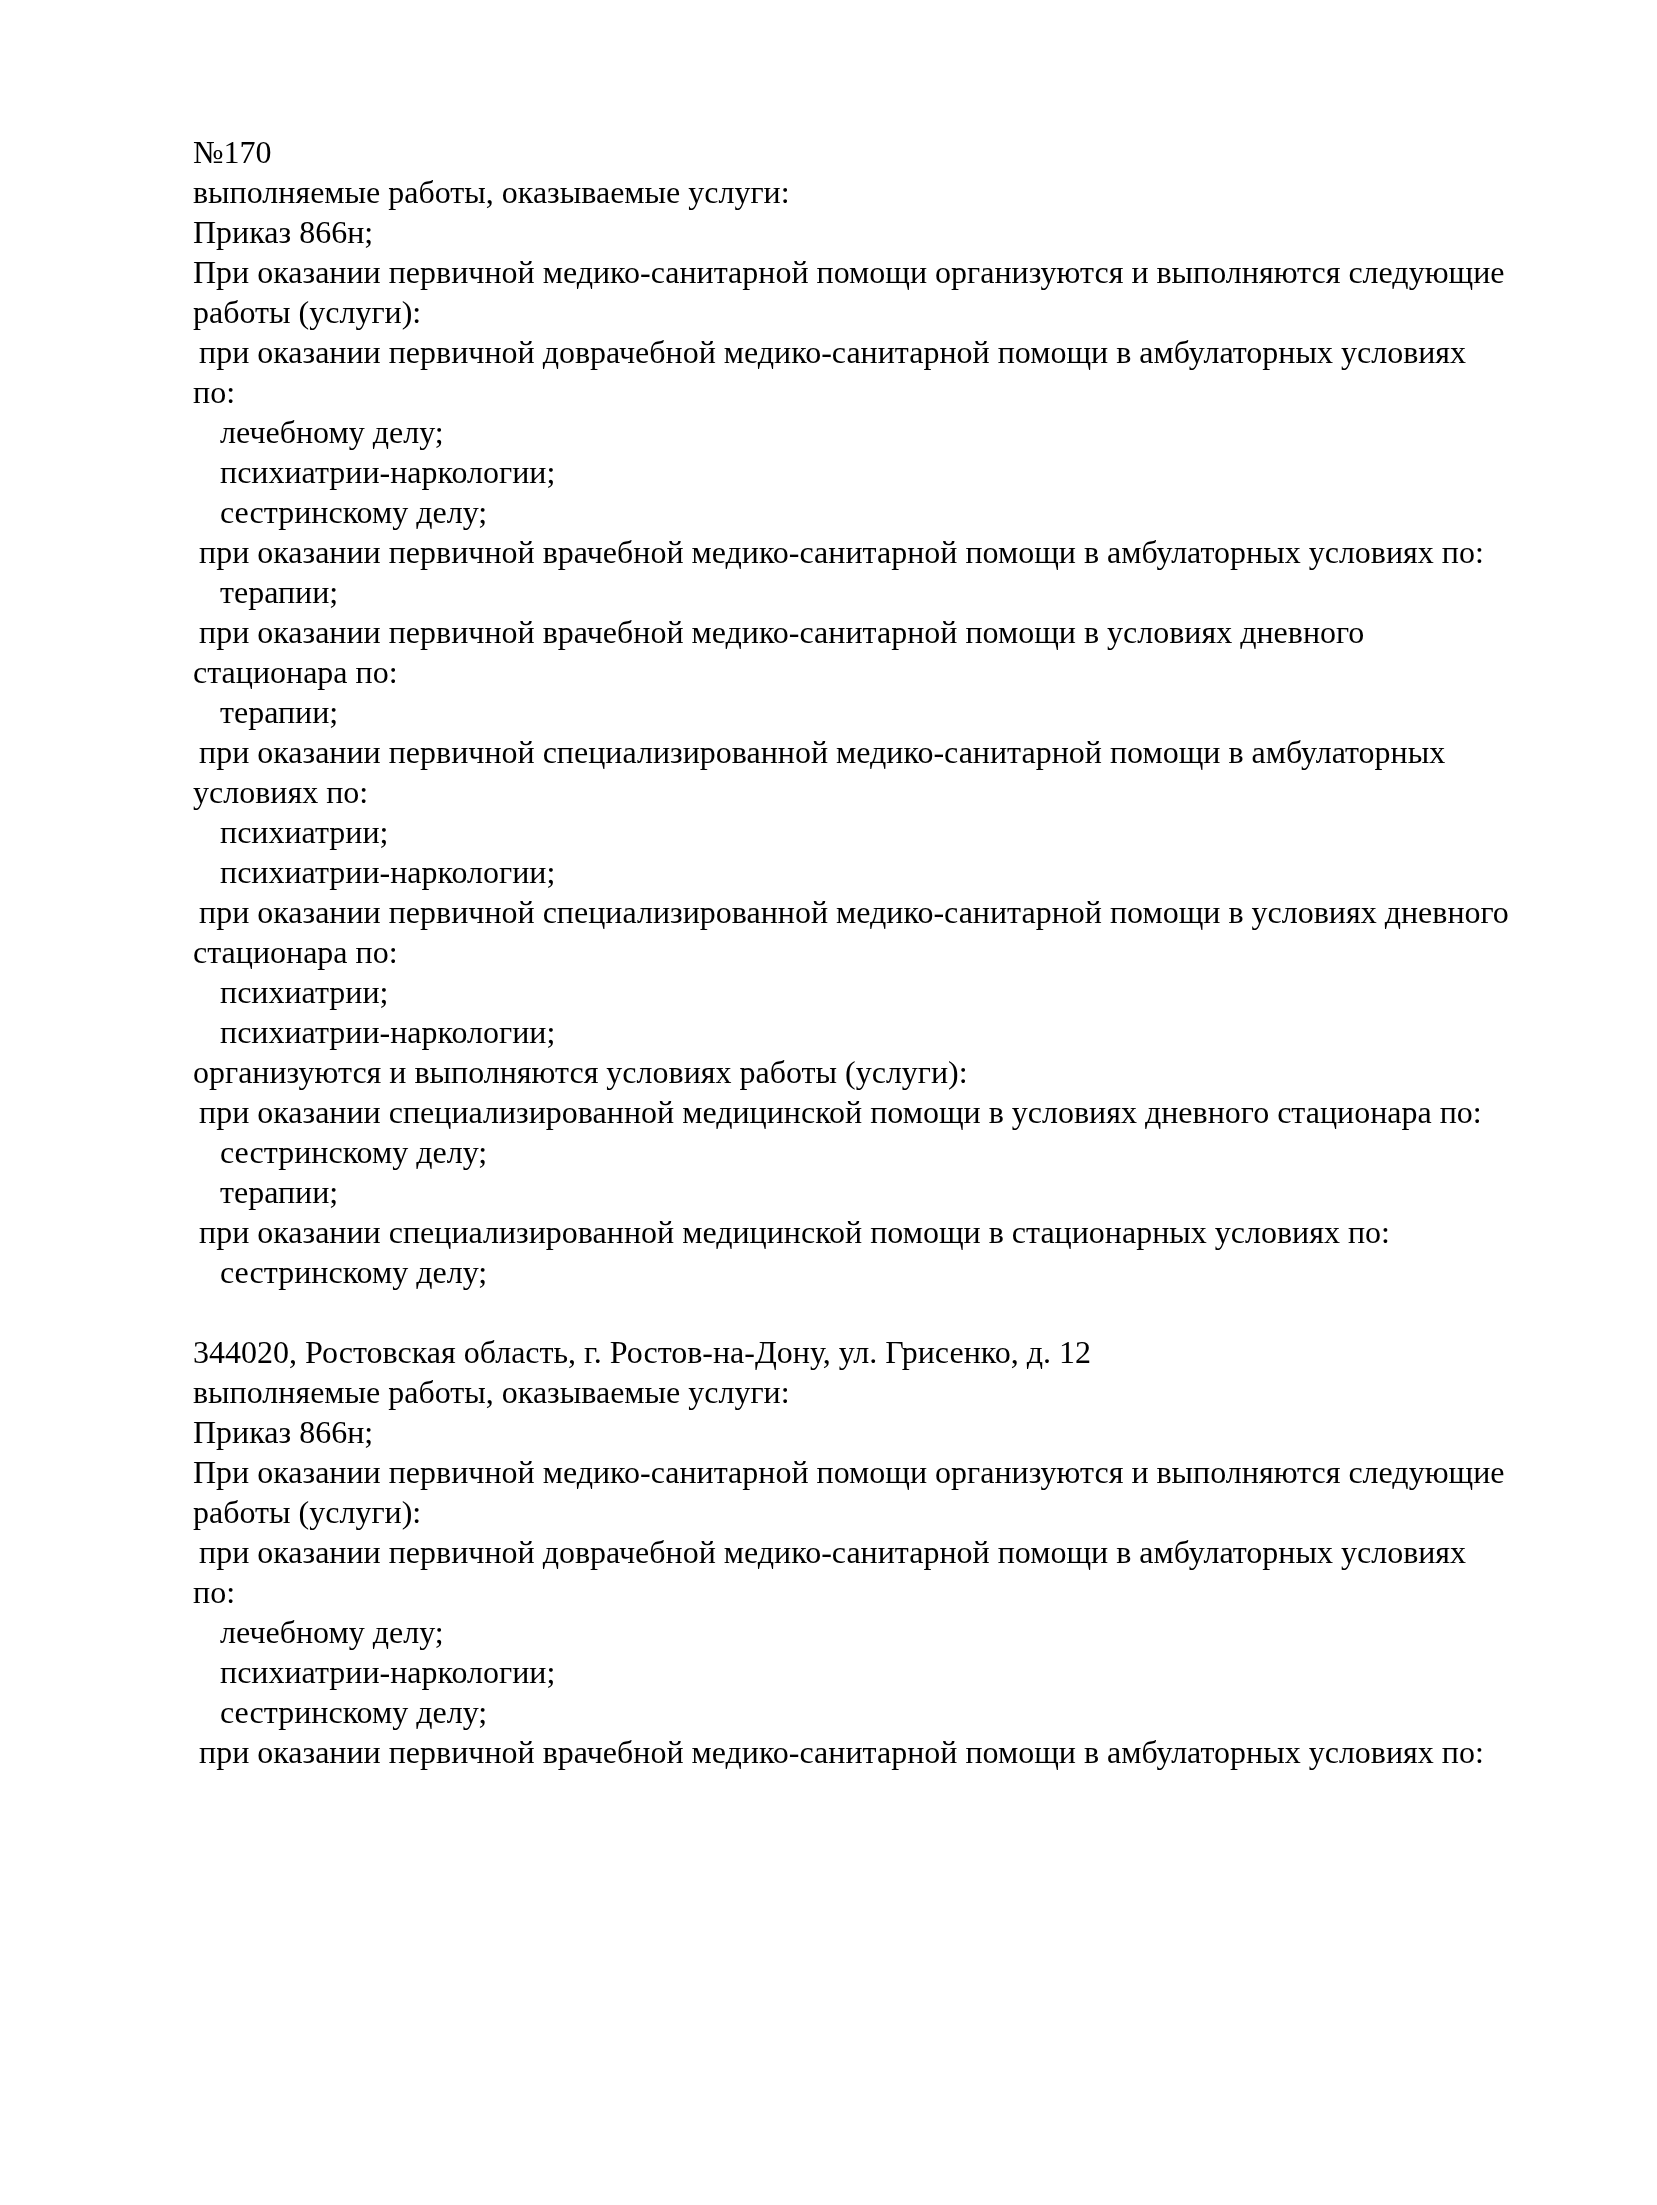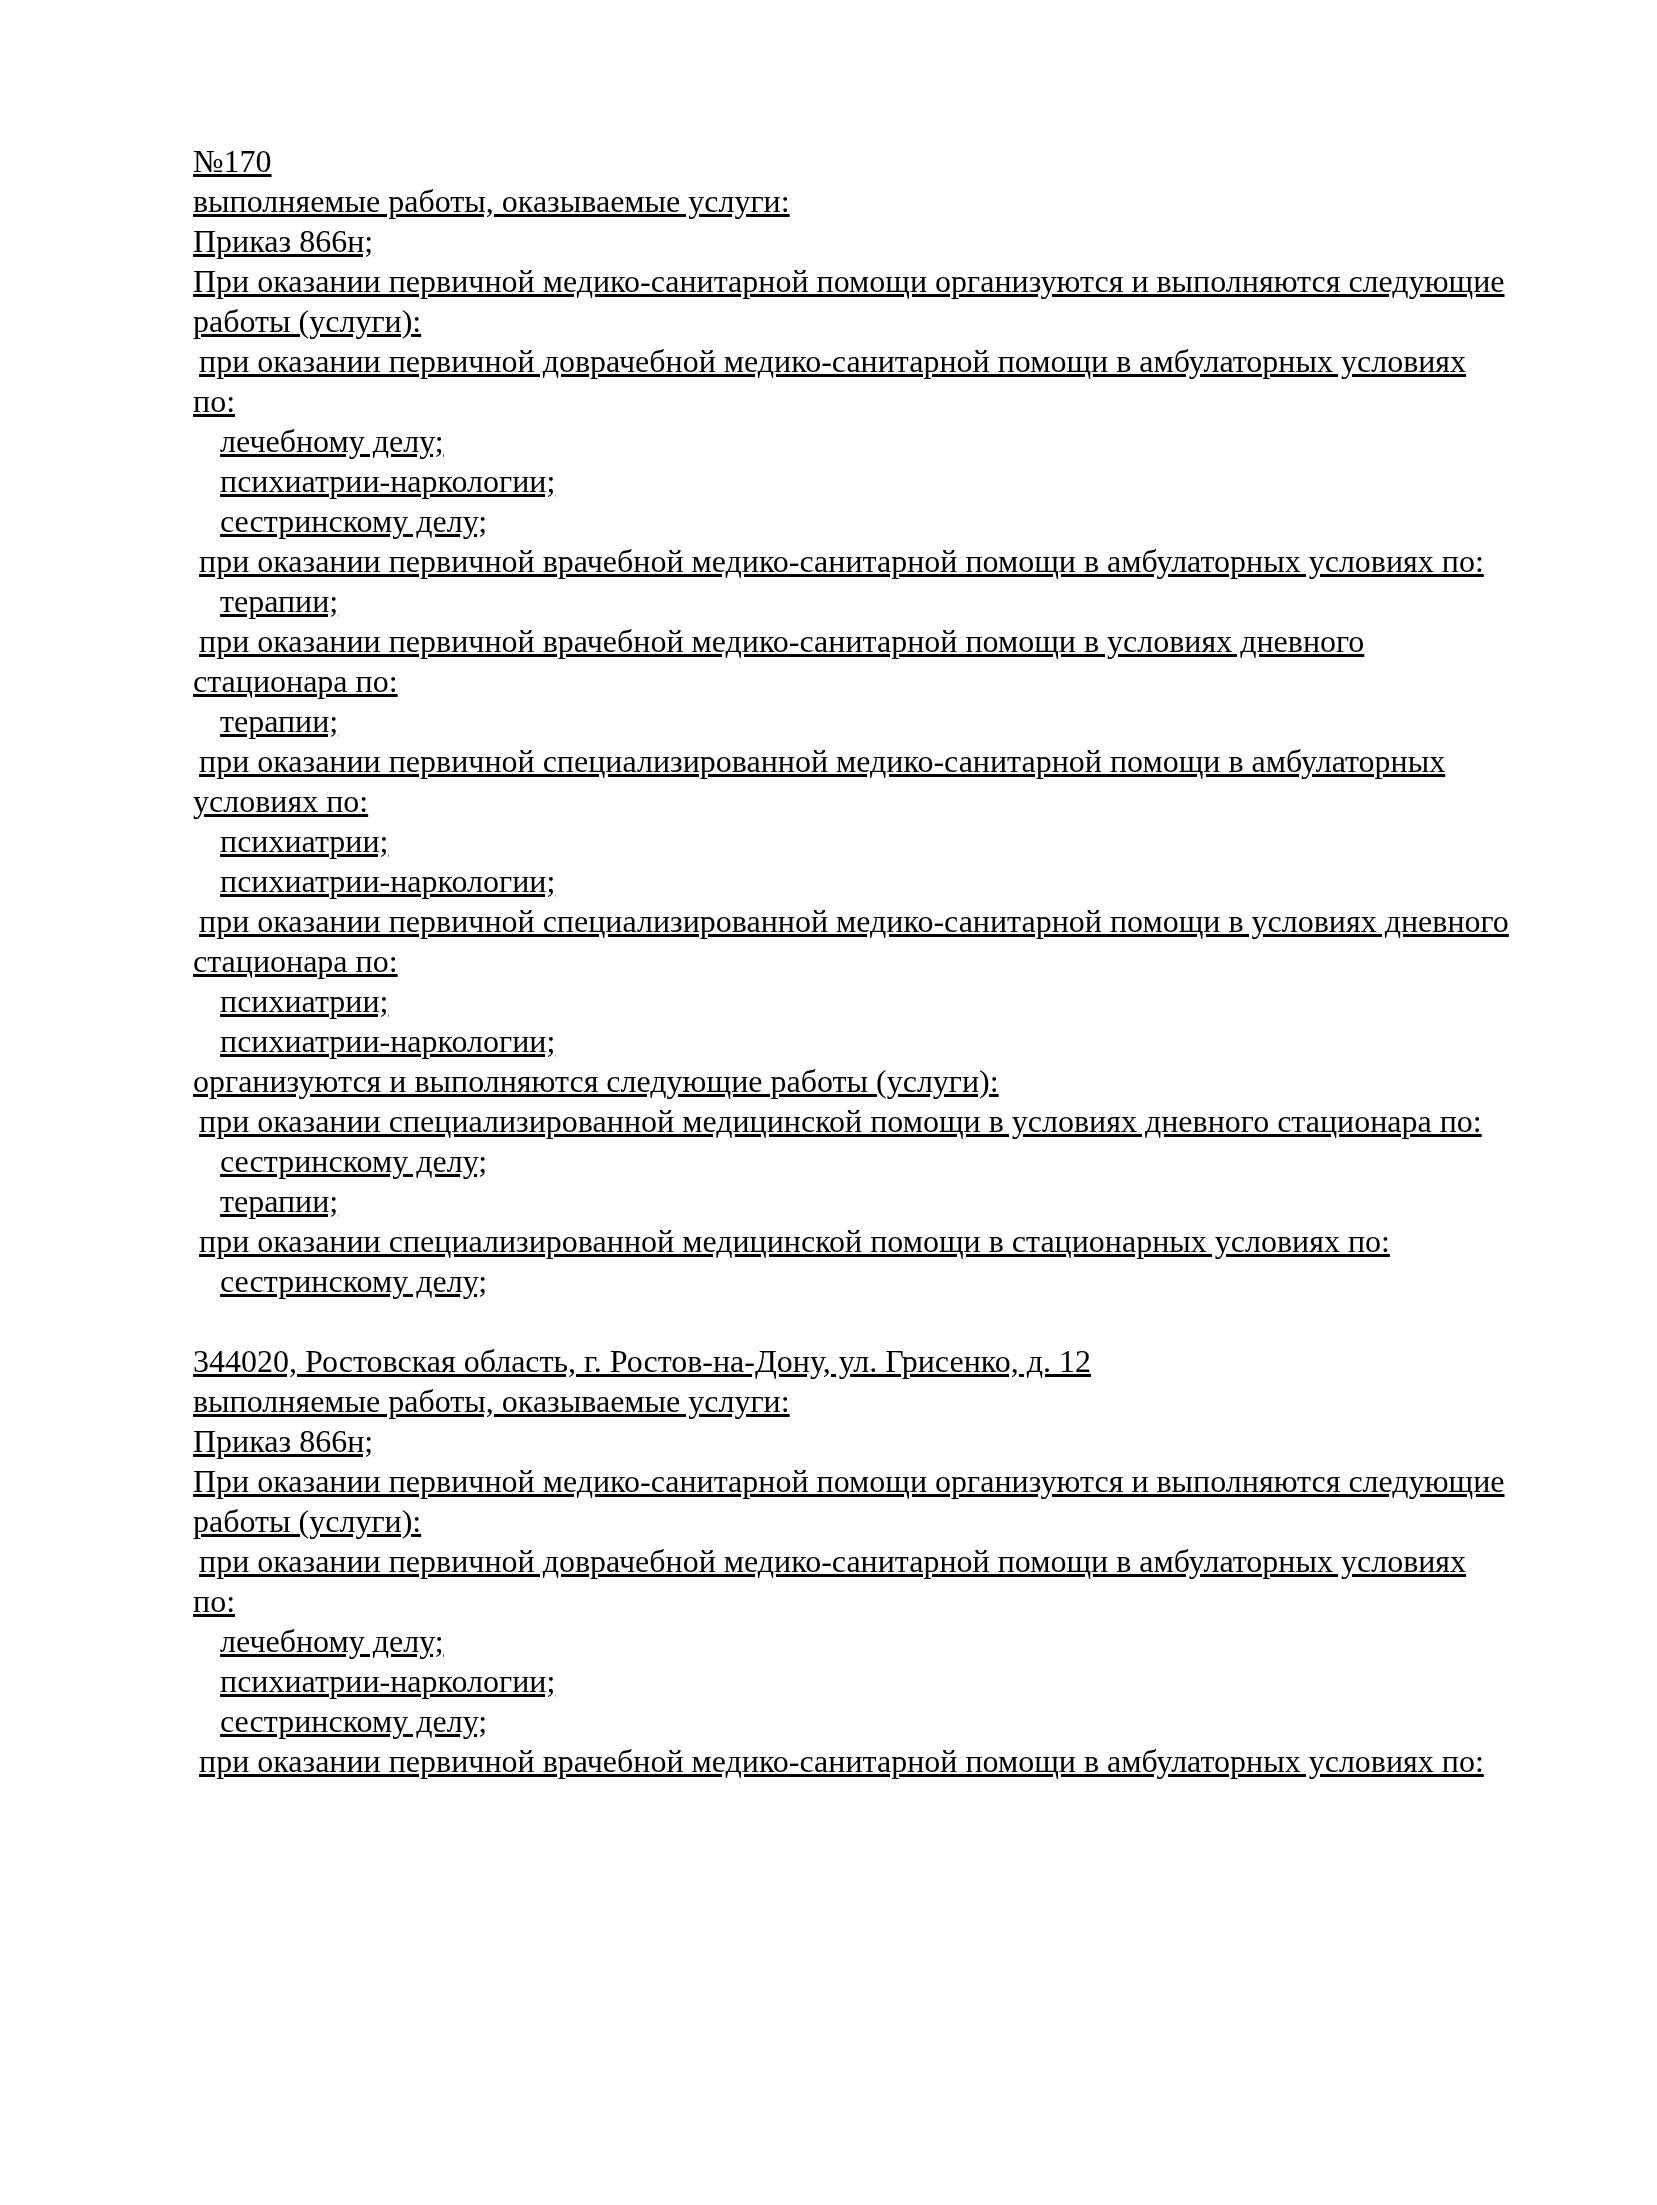--- a/index.html
+++ b/index.html
@@ -13,24 +13,23 @@
     height: 2205px;
     background: #ffffff;
     overflow: hidden;
     font-family: "Liberation Serif", "DejaVu Serif", serif;
     font-size: 32px;
     line-height: 40px;
     color: #000000;
   }
   .text-block {
     position: absolute;
-    top: 141px;
+    top: 132px;
     left: 193px;
     right: 40px;
-    text-decoration: underline;
   }
   .line {
     min-height: 40px;
     white-space: pre-wrap;
     text-align: left;
   }
   .indent-0 { margin-left: 0; }
   .indent-1 { margin-left: 6px; }
   .indent-2 { margin-left: 27px; }
 </style>
@@ -55,21 +54,21 @@
       <div class="line indent-0">стационара по:</div>
       <div class="line indent-2">терапии;</div>
       <div class="line indent-1">при оказании первичной специализированной медико-санитарной помощи в амбулаторных</div>
       <div class="line indent-0">условиях по:</div>
       <div class="line indent-2">психиатрии;</div>
       <div class="line indent-2">психиатрии-наркологии;</div>
       <div class="line indent-1">при оказании первичной специализированной медико-санитарной помощи в условиях дневного</div>
       <div class="line indent-0">стационара по:</div>
       <div class="line indent-2">психиатрии;</div>
       <div class="line indent-2">психиатрии-наркологии;</div>
-      <div class="line indent-0">организуются и выполняются следующие работы (услуги):</div>
+      <div class="line indent-0">организуются и выполняются условиях работы (услуги):</div>
       <div class="line indent-1">при оказании специализированной медицинской помощи в условиях дневного стационара по:</div>
       <div class="line indent-2">сестринскому делу;</div>
       <div class="line indent-2">терапии;</div>
       <div class="line indent-1">при оказании специализированной медицинской помощи в стационарных условиях по:</div>
       <div class="line indent-2">сестринскому делу;</div>
       <div class="line indent-0"></div>
       <div class="line indent-0">344020, Ростовская область, г. Ростов-на-Дону, ул. Грисенко, д. 12</div>
       <div class="line indent-0">выполняемые работы, оказываемые услуги:</div>
       <div class="line indent-0">Приказ 866н;</div>
       <div class="line indent-0">При оказании первичной медико-санитарной помощи организуются и выполняются следующие</div>

